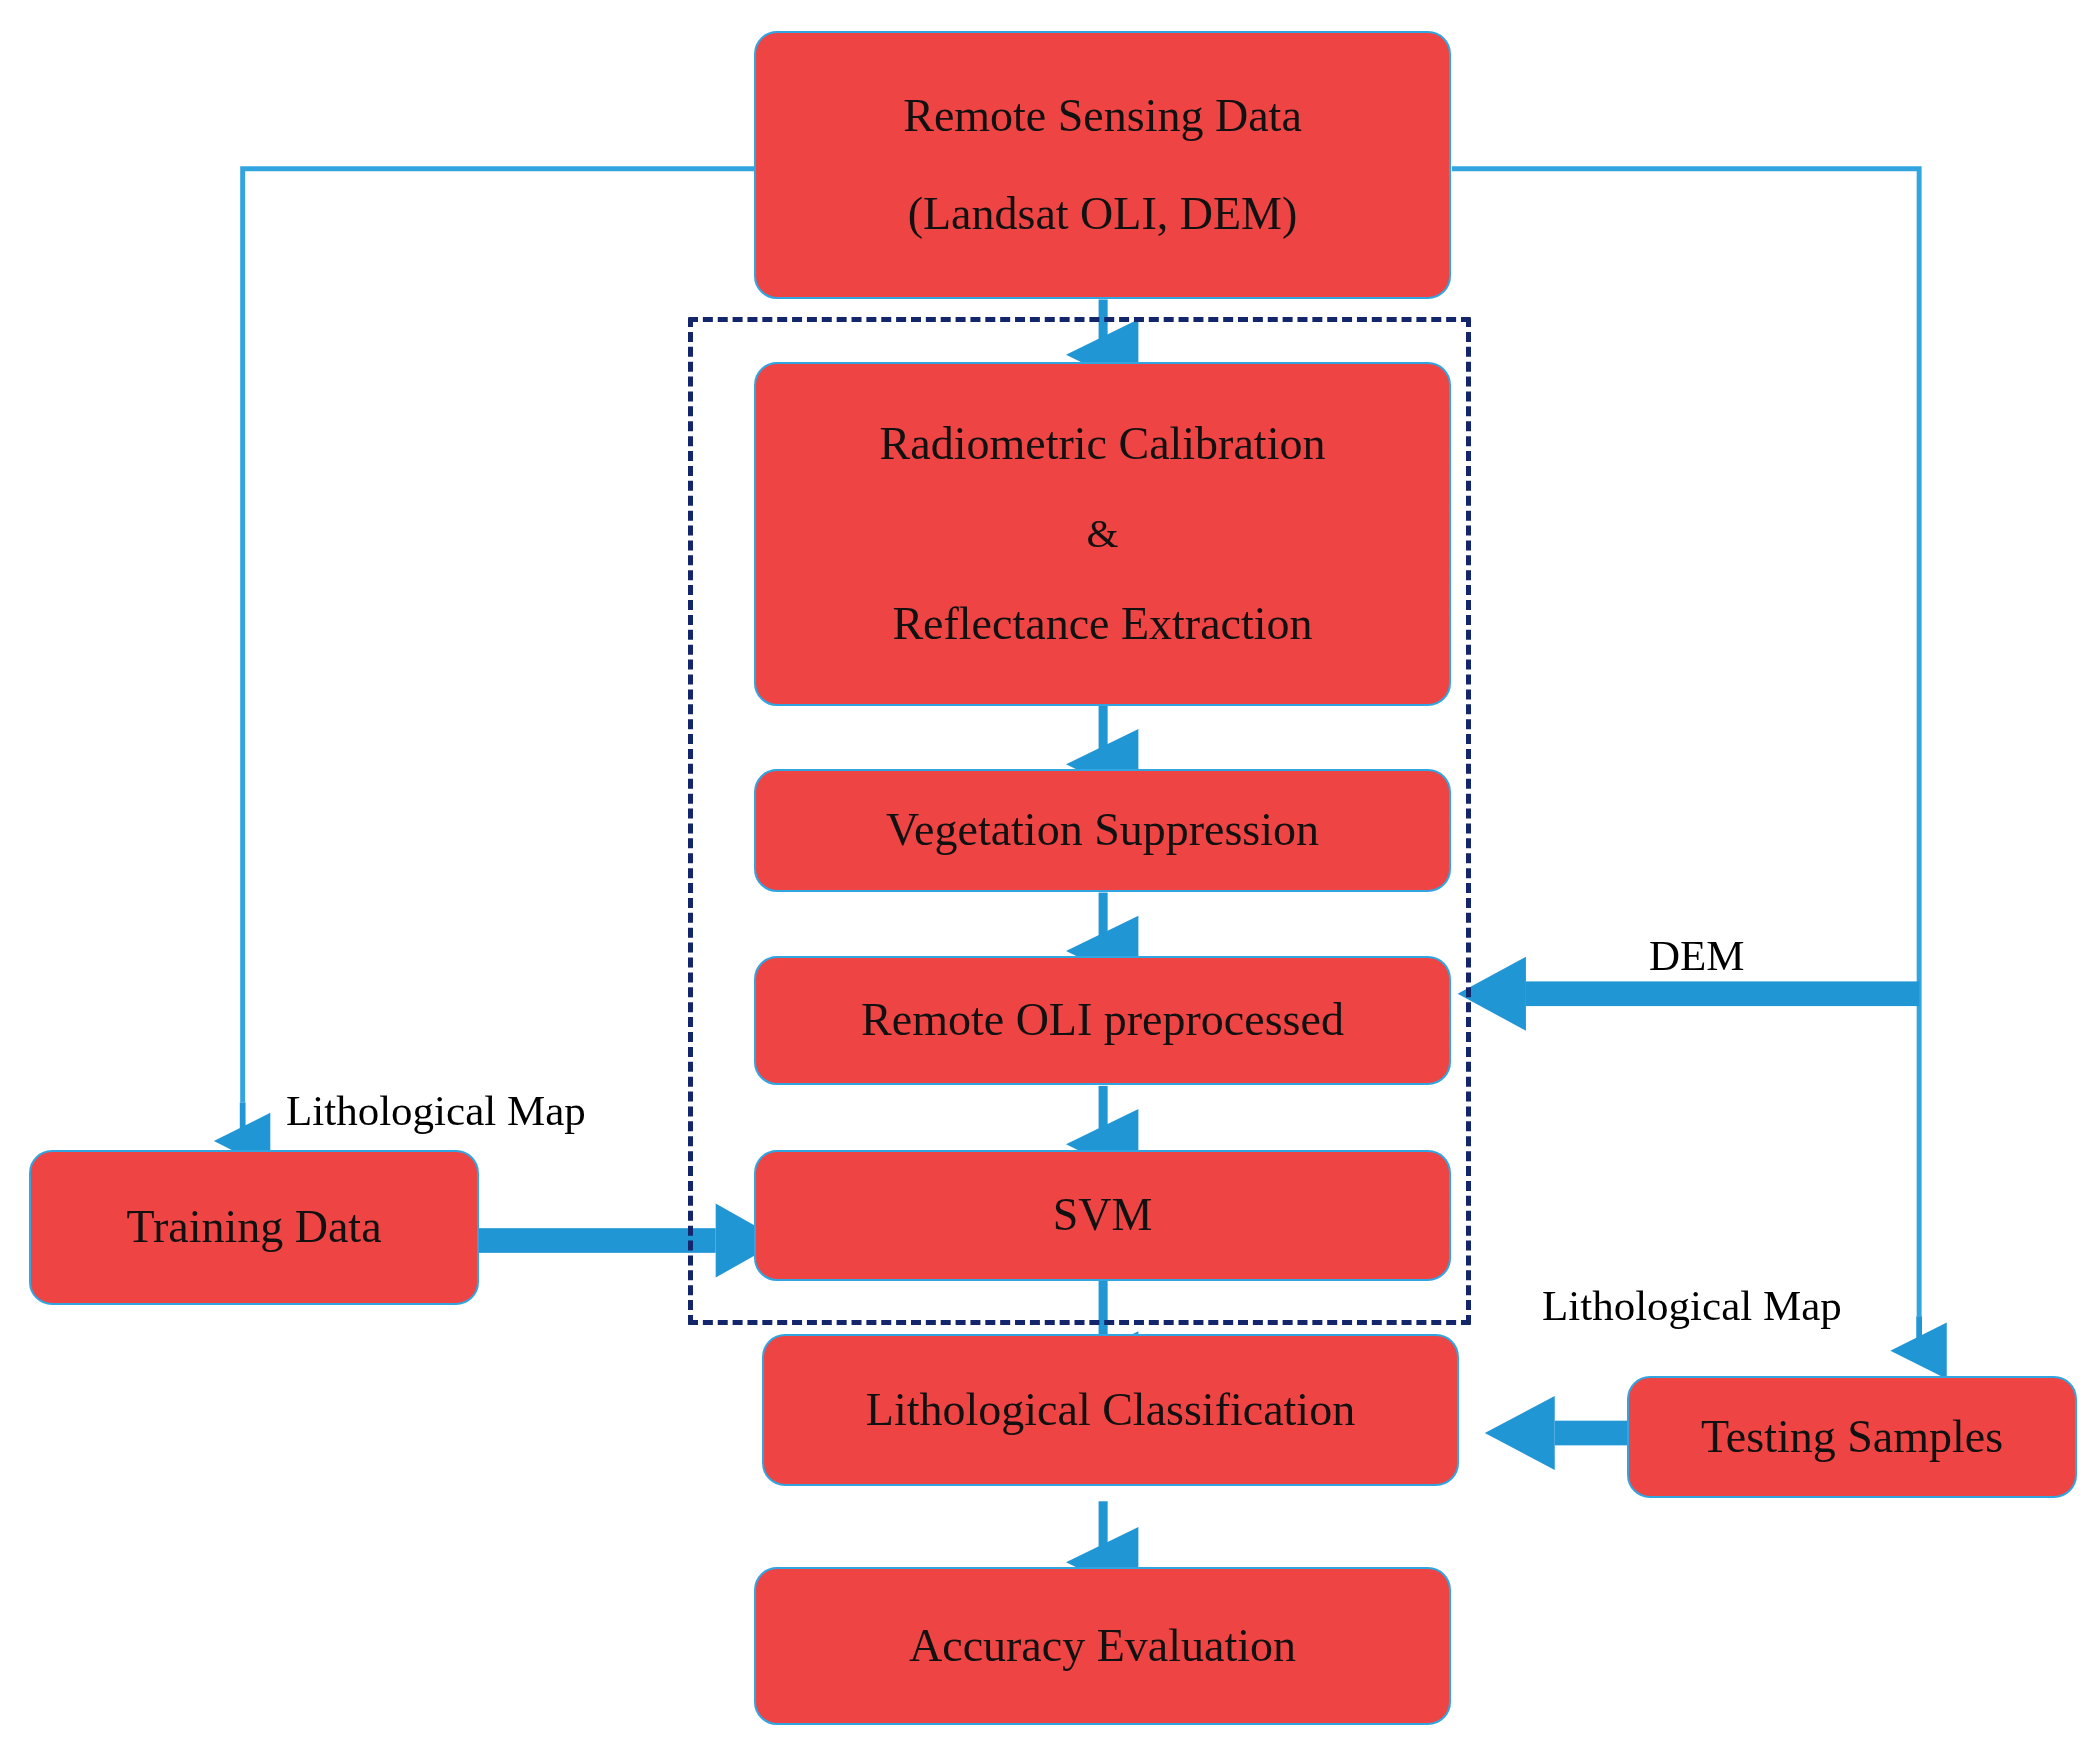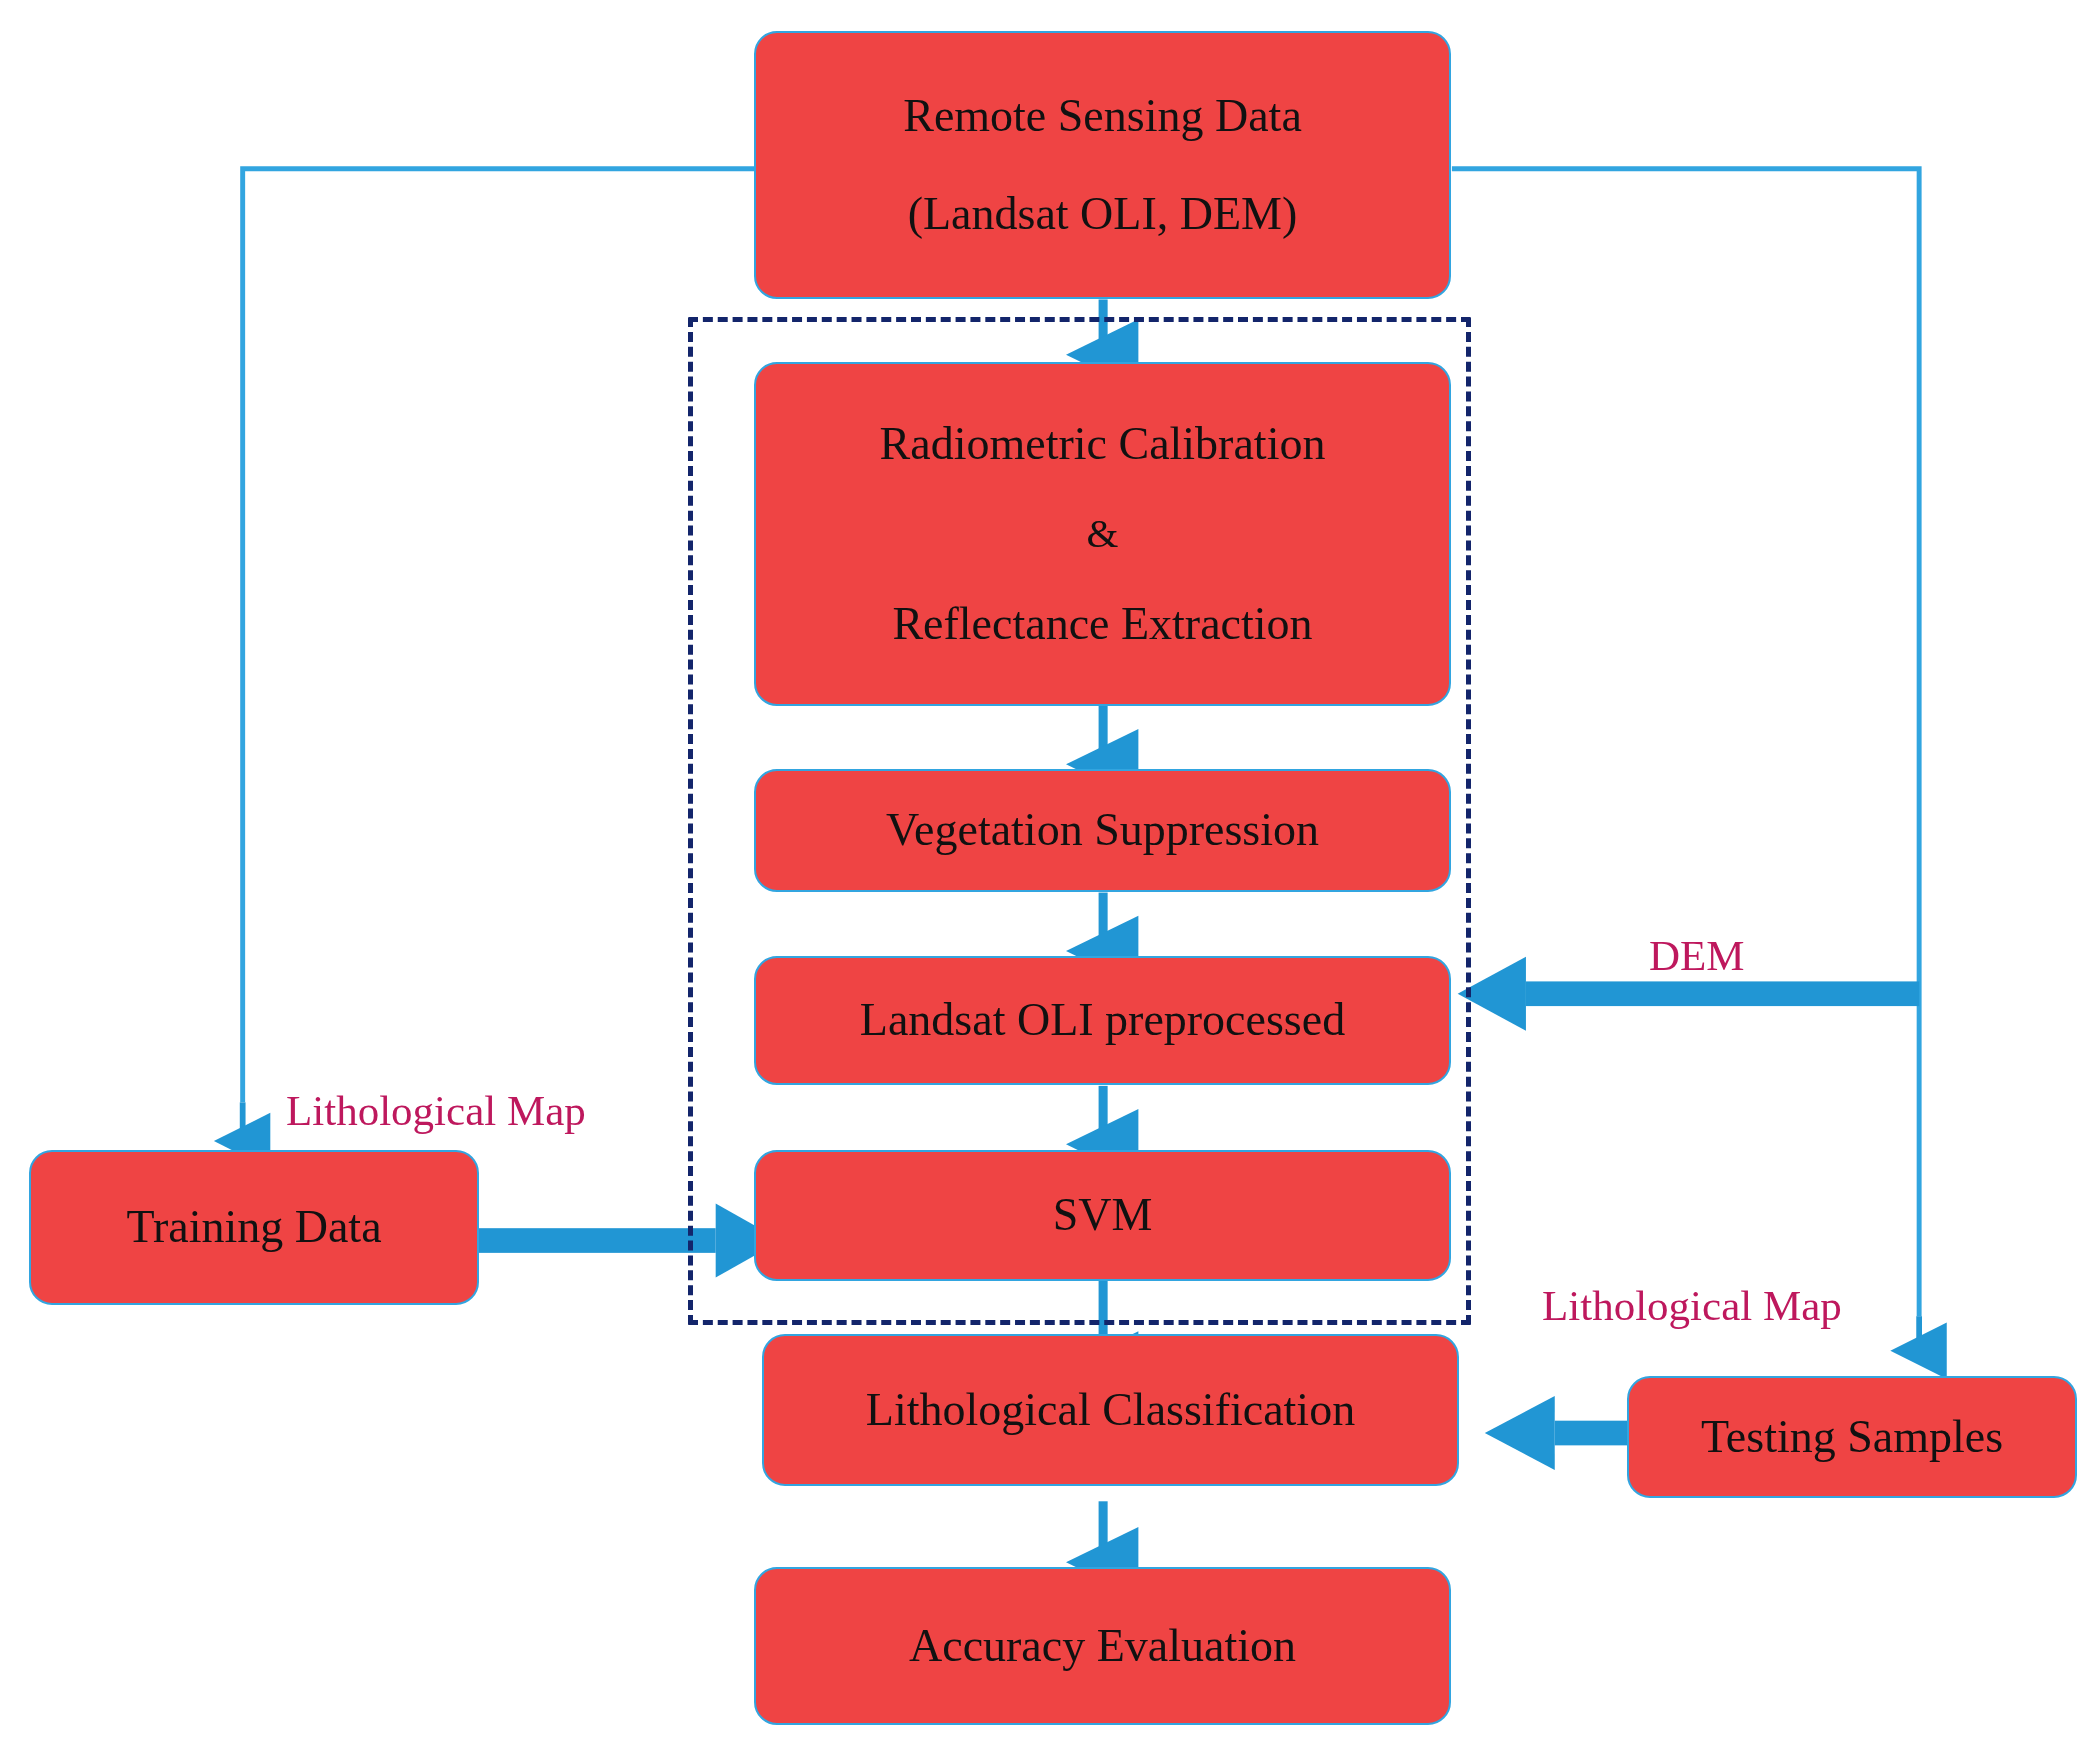--- a/index.html
+++ b/index.html
@@ -42,21 +42,21 @@
   }
   .f50{font-size:41px;}
   .f56{font-size:46px;}
   .gap-lg{margin-top:49px;}
   .gap-md{margin-top:44px;}
 
   .edge-label{
     position:absolute;
     font-size:43px;
     white-space:nowrap;
-    color:#be185d;
+    color:#000000;
     z-index:4;
   }
 
   .group-box{
     position:absolute;
     box-sizing:border-box;
     border:5px dashed #13256B;
     border-radius:1.6px;
     z-index:1;
     background:transparent;
@@ -122,21 +122,21 @@
     <span class="line f56">Radiometric Calibration</span>
     <span class="line f50 gap-md">&amp;</span>
     <span class="line f56 gap-md">Reflectance Extraction</span>
   </div>
 
   <div class="node" style="left:754px; top:769px; width:697px; height:123px;">
     <span class="line f56">Vegetation Suppression</span>
   </div>
 
   <div class="node" style="left:754px; top:956px; width:697px; height:129px;">
-    <span class="line f56">Landsat OLI preprocessed</span>
+    <span class="line f56">Remote OLI preprocessed</span>
   </div>
 
   <div class="node" style="left:754px; top:1150px; width:697px; height:131px;">
     <span class="line f56">SVM</span>
   </div>
 
   <div class="node" style="left:29px; top:1150px; width:450px; height:155px;">
     <span class="line f56">Training Data</span>
   </div>
 

